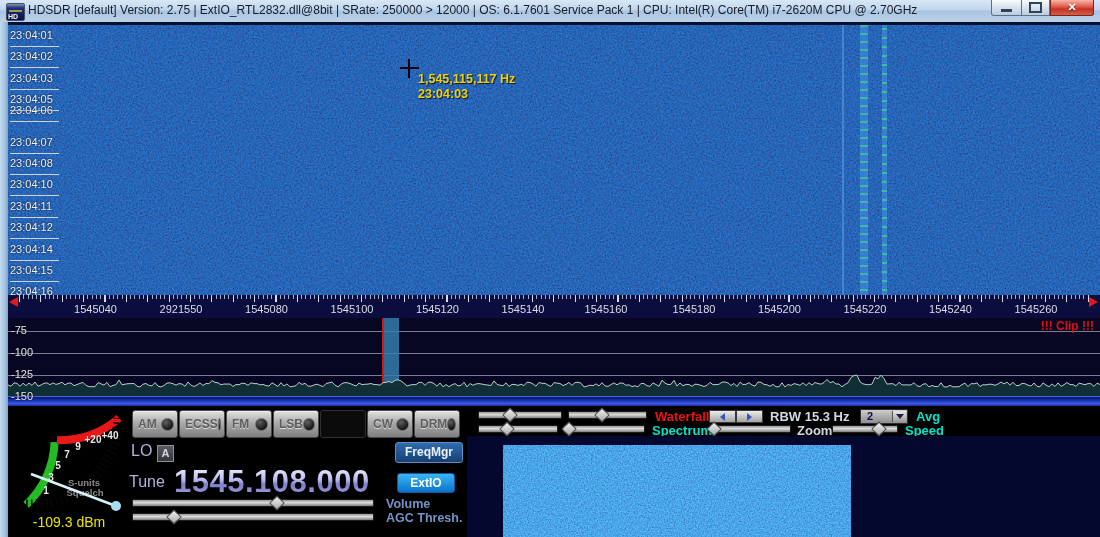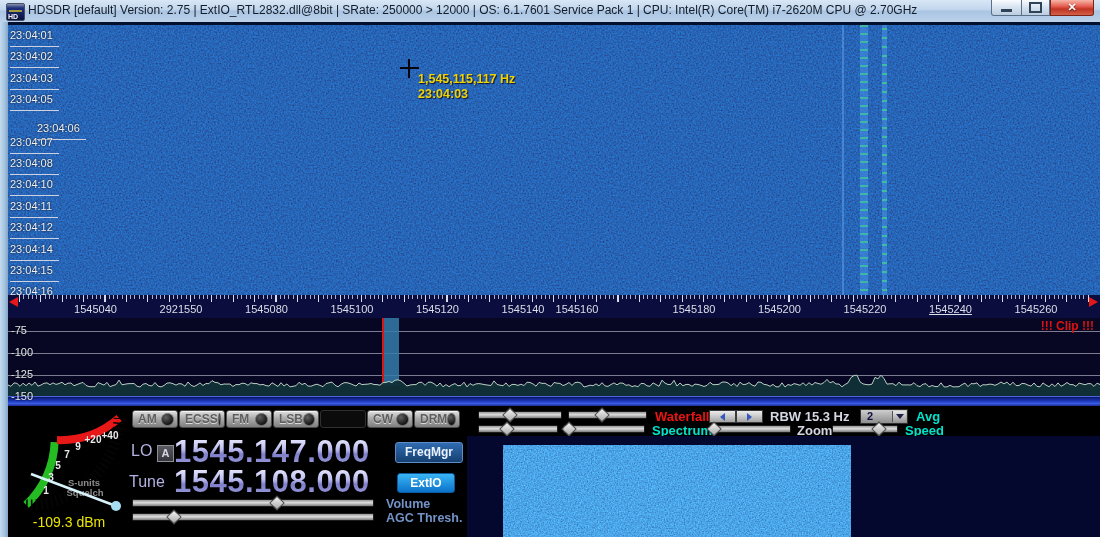--- a/index.html
+++ b/index.html
@@ -58,21 +58,21 @@
   .redline{left:374px;top:0;width:2px;height:68px;background:#d41818;z-index:3;}
   .clip{right:6px;top:1px;font-size:12px;font-weight:bold;color:#e01010;z-index:5;}
   .specsvg{position:absolute;left:0;top:0;z-index:4;}
   .bluebar{left:8px;top:396px;width:1092px;height:10px;border-top:1px solid #4a63d8;
     background:linear-gradient(180deg,#0a1468 0%,#1c38ba 40%,#3b5ae2 65%,#0a1a74 100%);}
   
   .bottom{left:8px;top:406px;width:1092px;height:131px;background:#000;}
   .smeter{left:0;top:0;}
   
   .modes{left:124px;top:4px;display:flex;gap:1px;}
-  .mode-btn{position:relative;width:46px;height:18px;box-sizing:border-box;
+  .mode-btn{position:relative;width:46px;height:28px;box-sizing:border-box;
     background:linear-gradient(180deg,#e2e2e2,#ababab 45%,#7f7f7f);border:1px solid #4a4a4a;border-radius:3px;
     display:flex;align-items:center;justify-content:space-between;padding:0 3px 0 5px;box-shadow:inset 0 1px 0 #f4f4f4;cursor:pointer;}
   .mode-btn .ml{font-size:12px;font-weight:bold;color:#5e5e5e;text-shadow:0 1px 0 #d8d8d8;}
   .mode-btn .led{width:11px;height:11px;border-radius:50%;border:1px solid #6a6a6a;
     background:radial-gradient(circle at 35% 30%,#606060,#161616 70%);}
   .mode-btn.active{background:#0b0b0b;box-shadow:none;border-color:#303030;}
   .mode-btn.active .ml{color:#ffe400;text-shadow:none;margin-left:44px;}
   .mode-btn.active .led{border-color:#2c6c2c;background:radial-gradient(circle at 35% 30%,#a0ff90,#1cc428 55%,#053c06);}
   
   .vlabel{font-weight:normal;color:#b2b2e2;font-size:16px;}
@@ -157,21 +157,21 @@
         <rect width="1092" height="270" filter="url(#fDark)"></rect>
       </svg>
     <div class="stripe st1"></div>
     <div class="stripe st2"></div>
     <div class="stripe st3"></div>
     <div id="tscol">
         <div class="ts" style="top: 4px;">23:04:01</div>
         <div class="ts" style="top: 25.35px;">23:04:02</div>
         <div class="ts" style="top: 46.7px;">23:04:03</div>
         <div class="ts" style="top: 68.05px;">23:04:05</div>
-        <div class="ts" style="top: 97px; margin-left: 27px;">23:04:06</div>
+        <div class="ts" style="top: 79px;">23:04:06</div>
         <div class="ts" style="top: 110.75px;">23:04:07</div>
         <div class="ts" style="top: 132.1px;">23:04:08</div>
         <div class="ts" style="top: 153.45px;">23:04:10</div>
         <div class="ts" style="top: 174.8px;">23:04:11</div>
         <div class="ts" style="top: 196.15px;">23:04:12</div>
         <div class="ts" style="top: 217.5px;">23:04:14</div>
         <div class="ts" style="top: 238.85px;">23:04:15</div>
         <div class="ts" style="top: 260.2px;">23:04:16</div>
       </div>
     <div class="abs xhairH" style="left:392px;top:42px"></div>
@@ -185,25 +185,25 @@
   <div class="abs fscale">
     <div class="ticksMinor"></div>
     <div class="ticksMajor"></div>
     <div id="flabels">
         <div class="fl" style="left: 87.5px;">1545040</div>
         <div class="fl" style="left: 173px;">2921550</div>
         <div class="fl" style="left: 258.5px;">1545080</div>
         <div class="fl" style="left: 344px;">1545100</div>
         <div class="fl" style="left: 429.5px;">1545120</div>
         <div class="fl" style="left: 515px;">1545140</div>
-        <div class="fl" style="left: 569px; text-align: center;">1545160</div>
+        <div class="fl" style="left: 598px; text-align: center;">1545160</div>
         <div class="fl" style="left: 686px;">1545180</div>
         <div class="fl" style="left: 771.5px;">1545200</div>
         <div class="fl" style="left: 857px; text-align: right;">1545220</div>
-        <div class="fl" style="left: 942.5px; text-decoration: underline;">1545240</div>
+        <div class="fl" style="left: 942.5px;">1545240</div>
         <div class="fl" style="left: 1028px;">1545260</div>
       </div>
     <div class="abs arrL"></div>
     <div class="abs arrR"></div>
   </div>
 
   <div class="abs spectrum">
     <div id="spec-grid">
         <div class="gline" style="top: 13px;"></div>
         <div class="gline" style="top: 35px;"></div>
@@ -272,21 +272,20 @@
           <div class="led"></div>
         </div>
         <div class="mode-btn">
           <div class="ml">DRM</div>
           <div class="led"></div>
         </div>
       </div>
 
     <div class="abs vlabel" style="left:123px;top:36px">LO</div>
     <div class="abs abadge">A</div>
-    <div class="abs digits" style="left:166px;top:31px">1545.147.000</div>
     <div class="abs btn-freqmgr">FreqMgr</div>
 
     <div class="abs vlabel" style="left:121px;top:67px">Tune</div>
     <div class="abs digits" style="left:166px;top:61px">1545.108.000</div>
     <div class="abs btn-extio">ExtIO</div>
 
     <div class="hsl" style="left:124px;top:93px;width:242px">
       <span class="th" style="left:60%"></span>
       </div>
     <div class="sllab" style="left:378px;top:91px">Volume</div>

